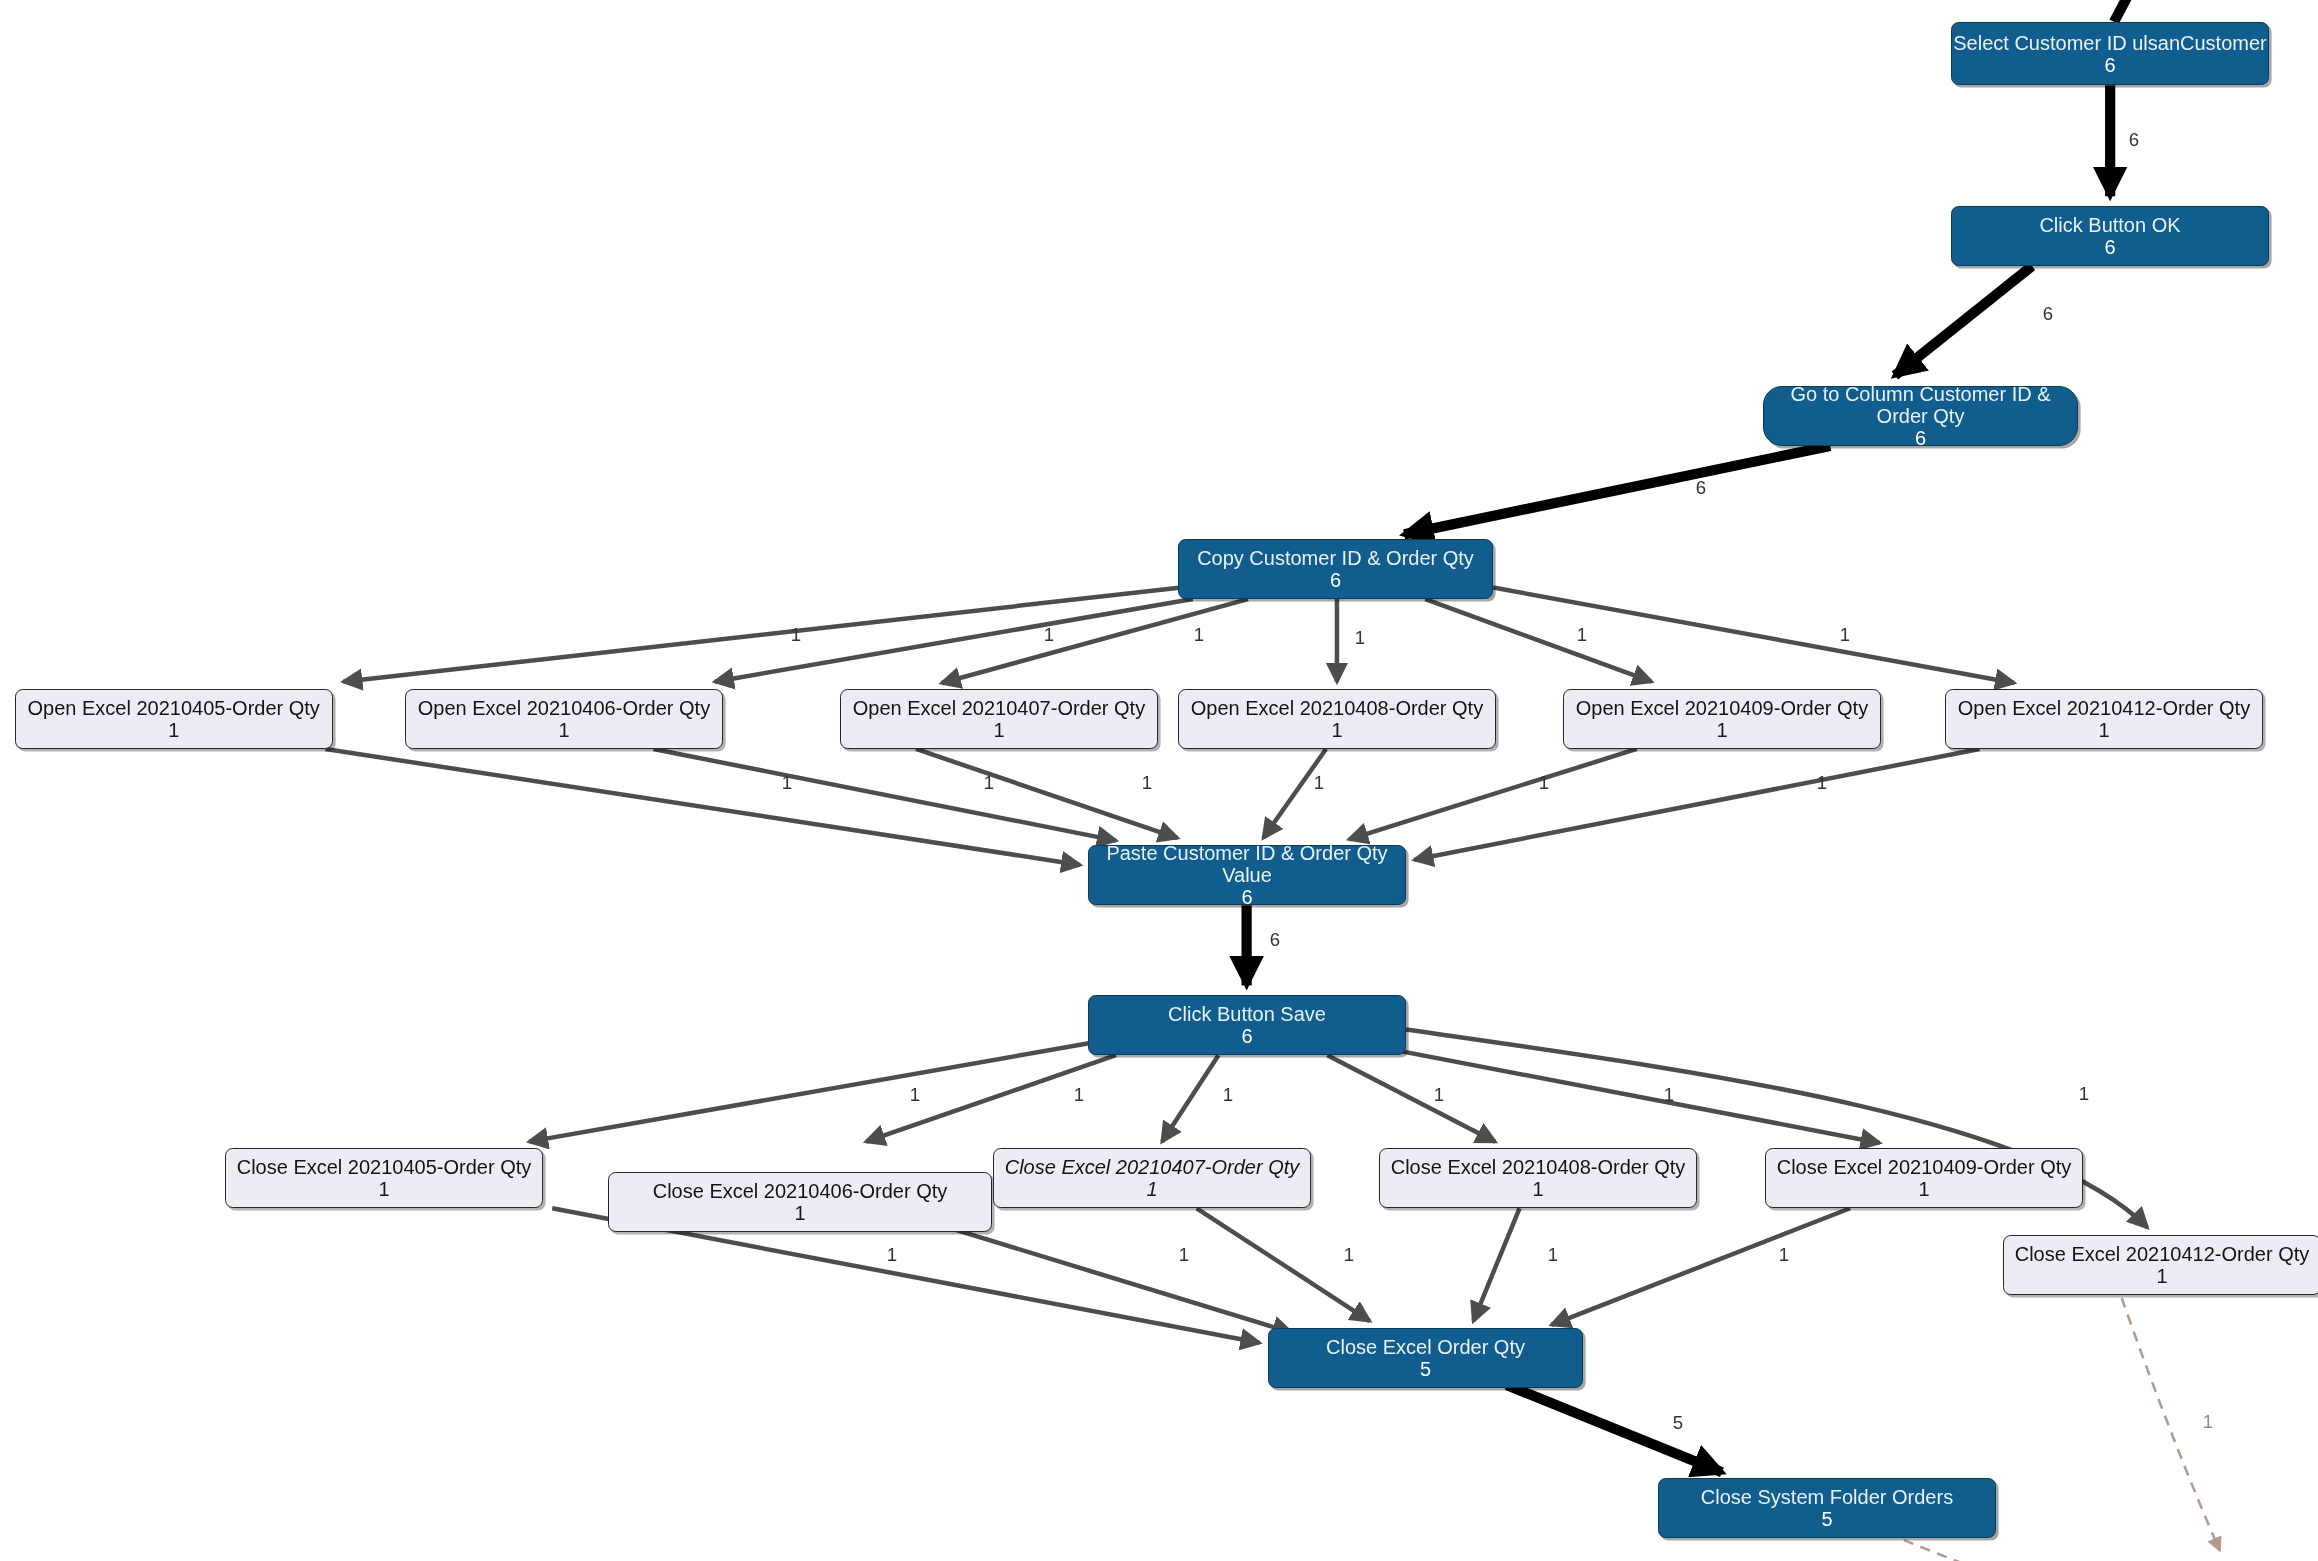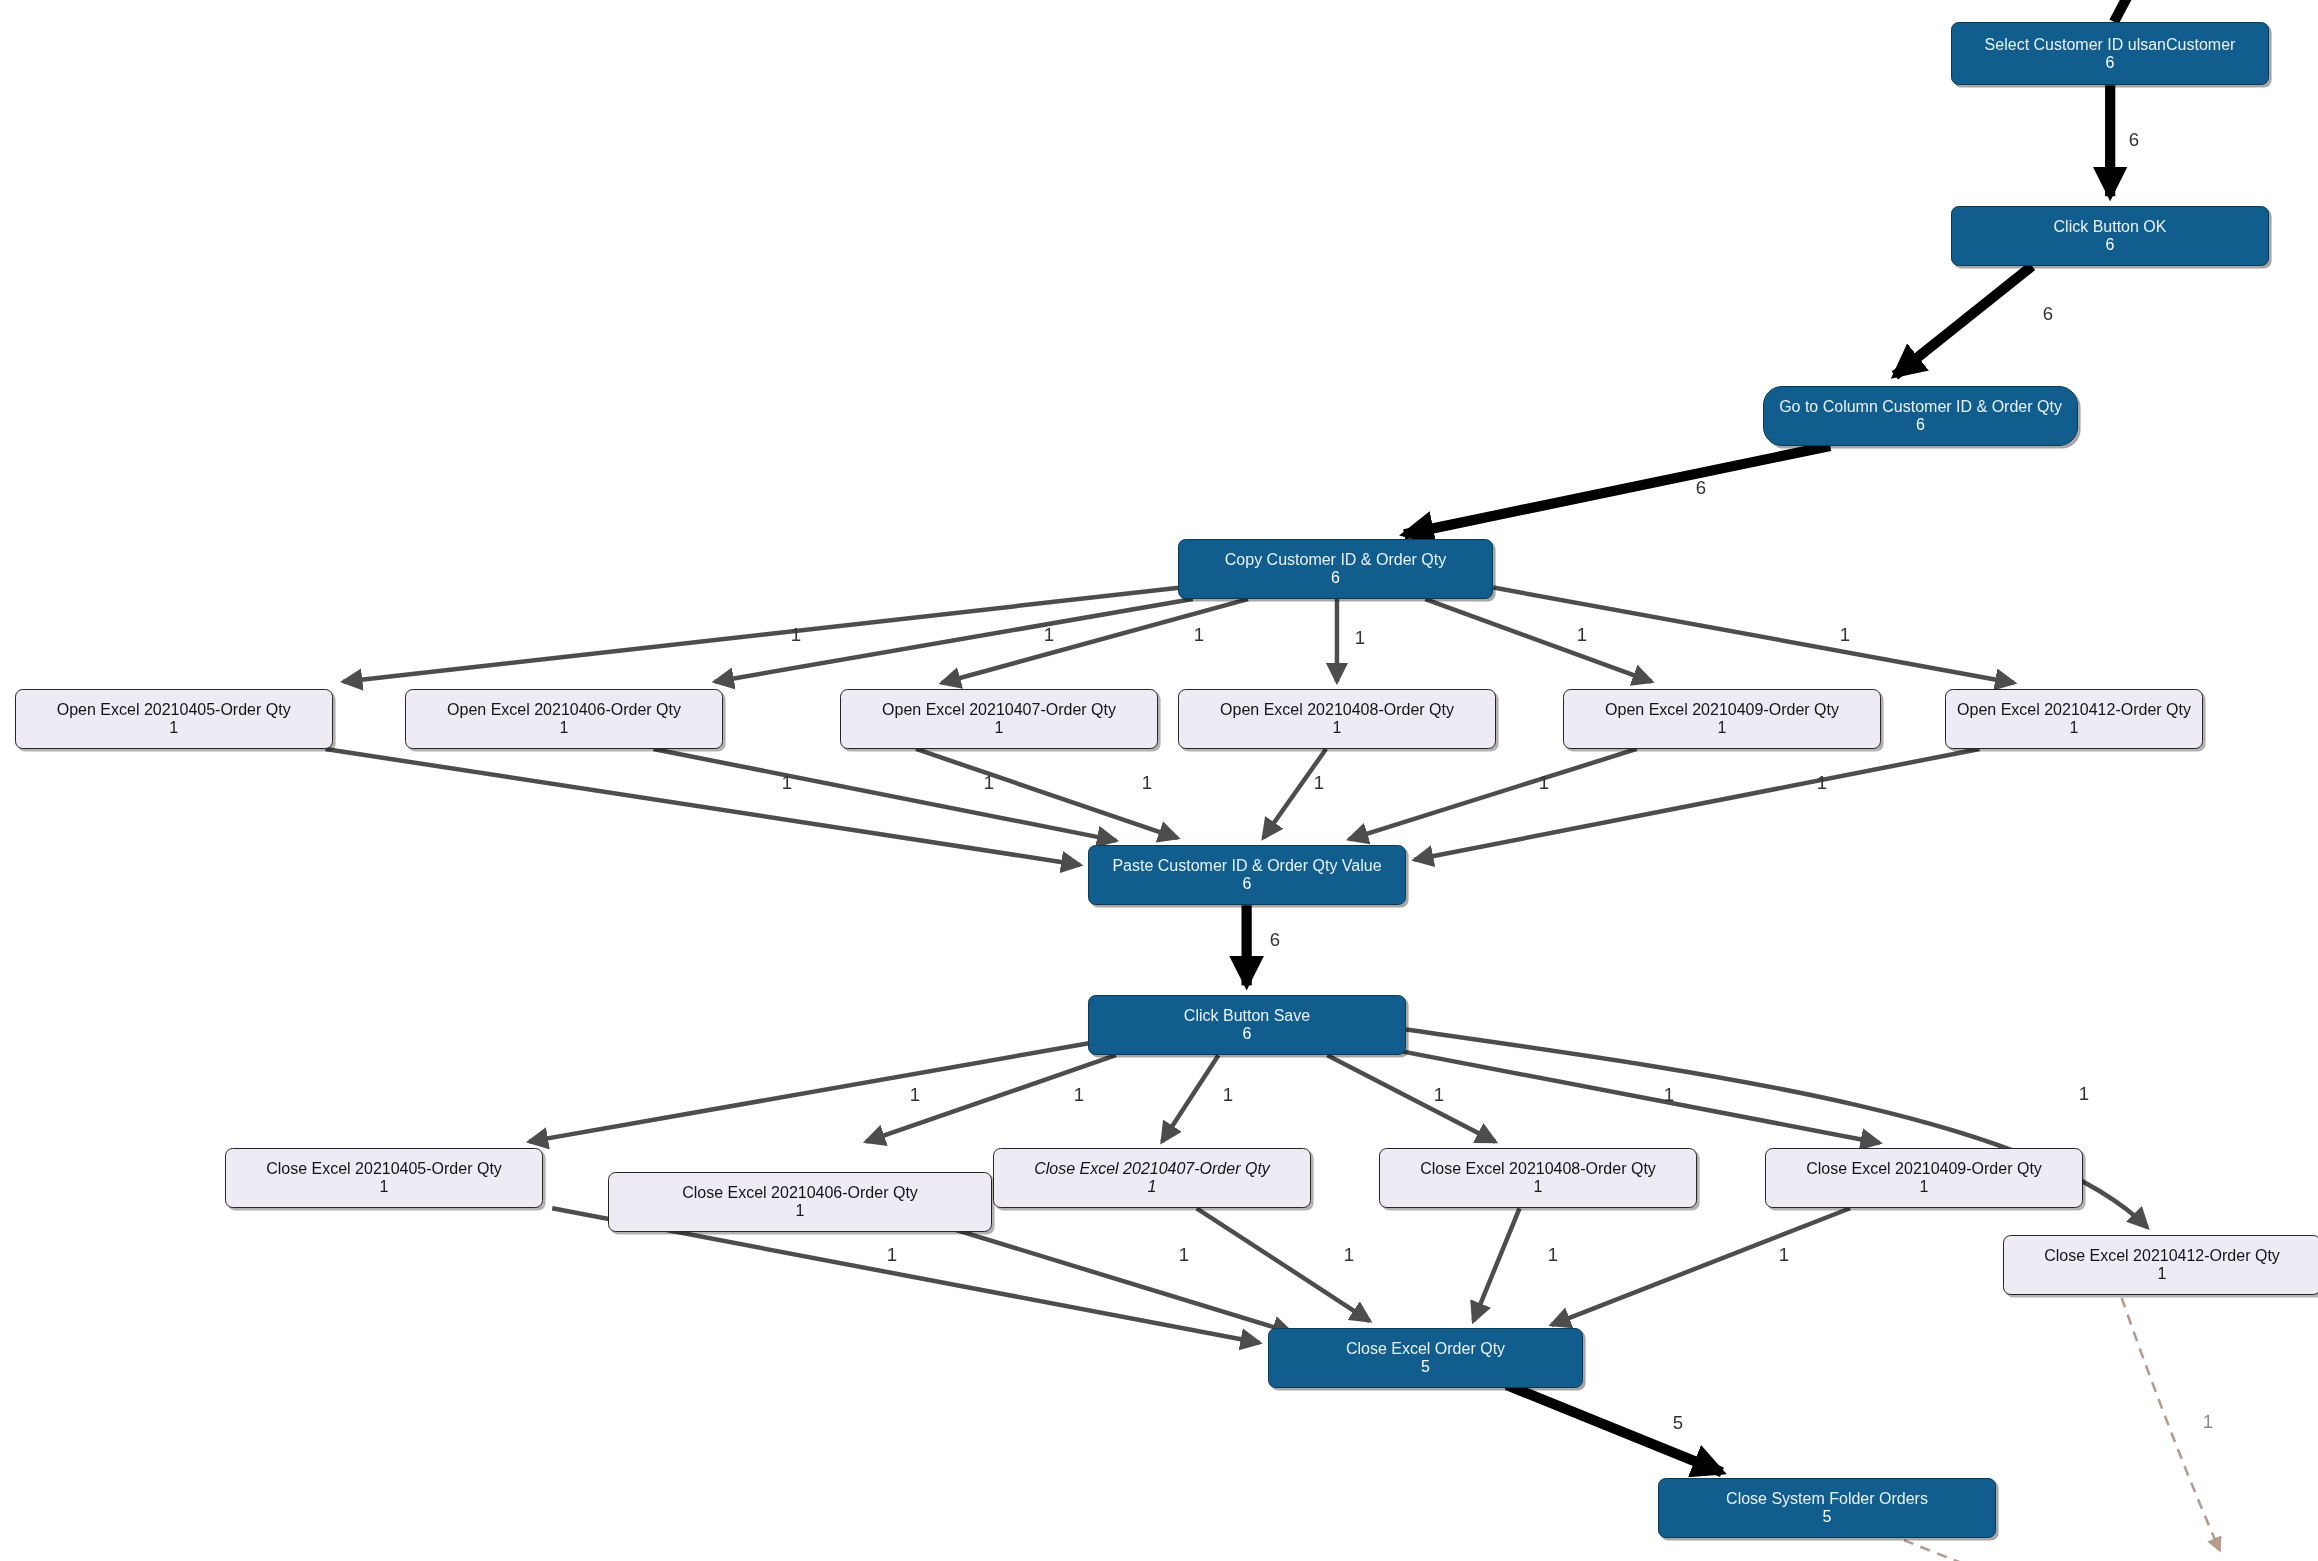--- a/index.html
+++ b/index.html
@@ -4,21 +4,21 @@
 <style>
   html,body{margin:0;padding:0;background:#ffffff;}
   body{width:2319px;height:1562px;overflow:hidden;font-family:"Liberation Sans",sans-serif;}
   #canvas{position:relative;width:2319px;height:1562px;background:#ffffff;}
   #edges{position:absolute;left:0;top:0;}
   .e-thick{stroke:#000000;stroke-width:16;fill:none;}
   .e-thin{stroke:#4d4d4d;stroke-width:7;fill:none;}
   .e-dashed{stroke:#b59b8d;stroke-width:4;fill:none;stroke-dasharray:16 12;}
   .node{position:absolute;border-radius:7.7px;box-sizing:border-box;
         display:flex;flex-direction:column;align-items:center;justify-content:center;
-        gap:0;font-size:16px;line-height:1.1;text-align:center;cursor:pointer;}
+        gap:0;font-size:20px;line-height:1.1;text-align:center;cursor:pointer;}
   .node.primary{background:#115e8e;border:1.9px solid #0b3a55;color:#e9f1f8;
         box-shadow:2.6px 2.6px 0 rgba(0,0,0,0.35);}
   .node.secondary{background:#eeebf5;border:1.9px solid #262626;color:#141414;
         box-shadow:2.6px 2.6px 0 rgba(0,0,0,0.30);}
   .node.primary .count{color:#ffffff;}
   .node.secondary .count{color:#1a1a1a;}
   .edge-label{position:absolute;transform:translate(-50%,-50%);font-size:18.6px;
         color:#333333;white-space:nowrap;}
   .edge-label.muted{color:#8b8b8b;}
 </style>
@@ -133,21 +133,21 @@
         <span class="count">1</span>
       </div>
       <div class="node secondary" style="left: 1178px; top: 689px; width: 318px; height: 60px;">
         <span class="label">Open Excel 20210408-Order Qty</span>
         <span class="count">1</span>
       </div>
       <div class="node secondary" style="left: 1563px; top: 689px; width: 318px; height: 60px;">
         <span class="label">Open Excel 20210409-Order Qty</span>
         <span class="count">1</span>
       </div>
-      <div class="node secondary" style="left: 1945px; top: 689px; width: 258px; height: 60px;">
+      <div class="node secondary" style="left: 1945px; top: 689px; width: 318px; height: 60px;">
         <span class="label">Open Excel 20210412-Order Qty</span>
         <span class="count">1</span>
       </div>
       <div class="node primary" style="left: 1088px; top: 845px; width: 318px; height: 60px;">
         <span class="label">Paste Customer ID &amp; Order Qty Value</span>
         <span class="count">6</span>
       </div>
       <div class="node primary" style="left: 1088px; top: 995px; width: 318px; height: 60px;">
         <span class="label">Click Button Save</span>
         <span class="count">6</span>

